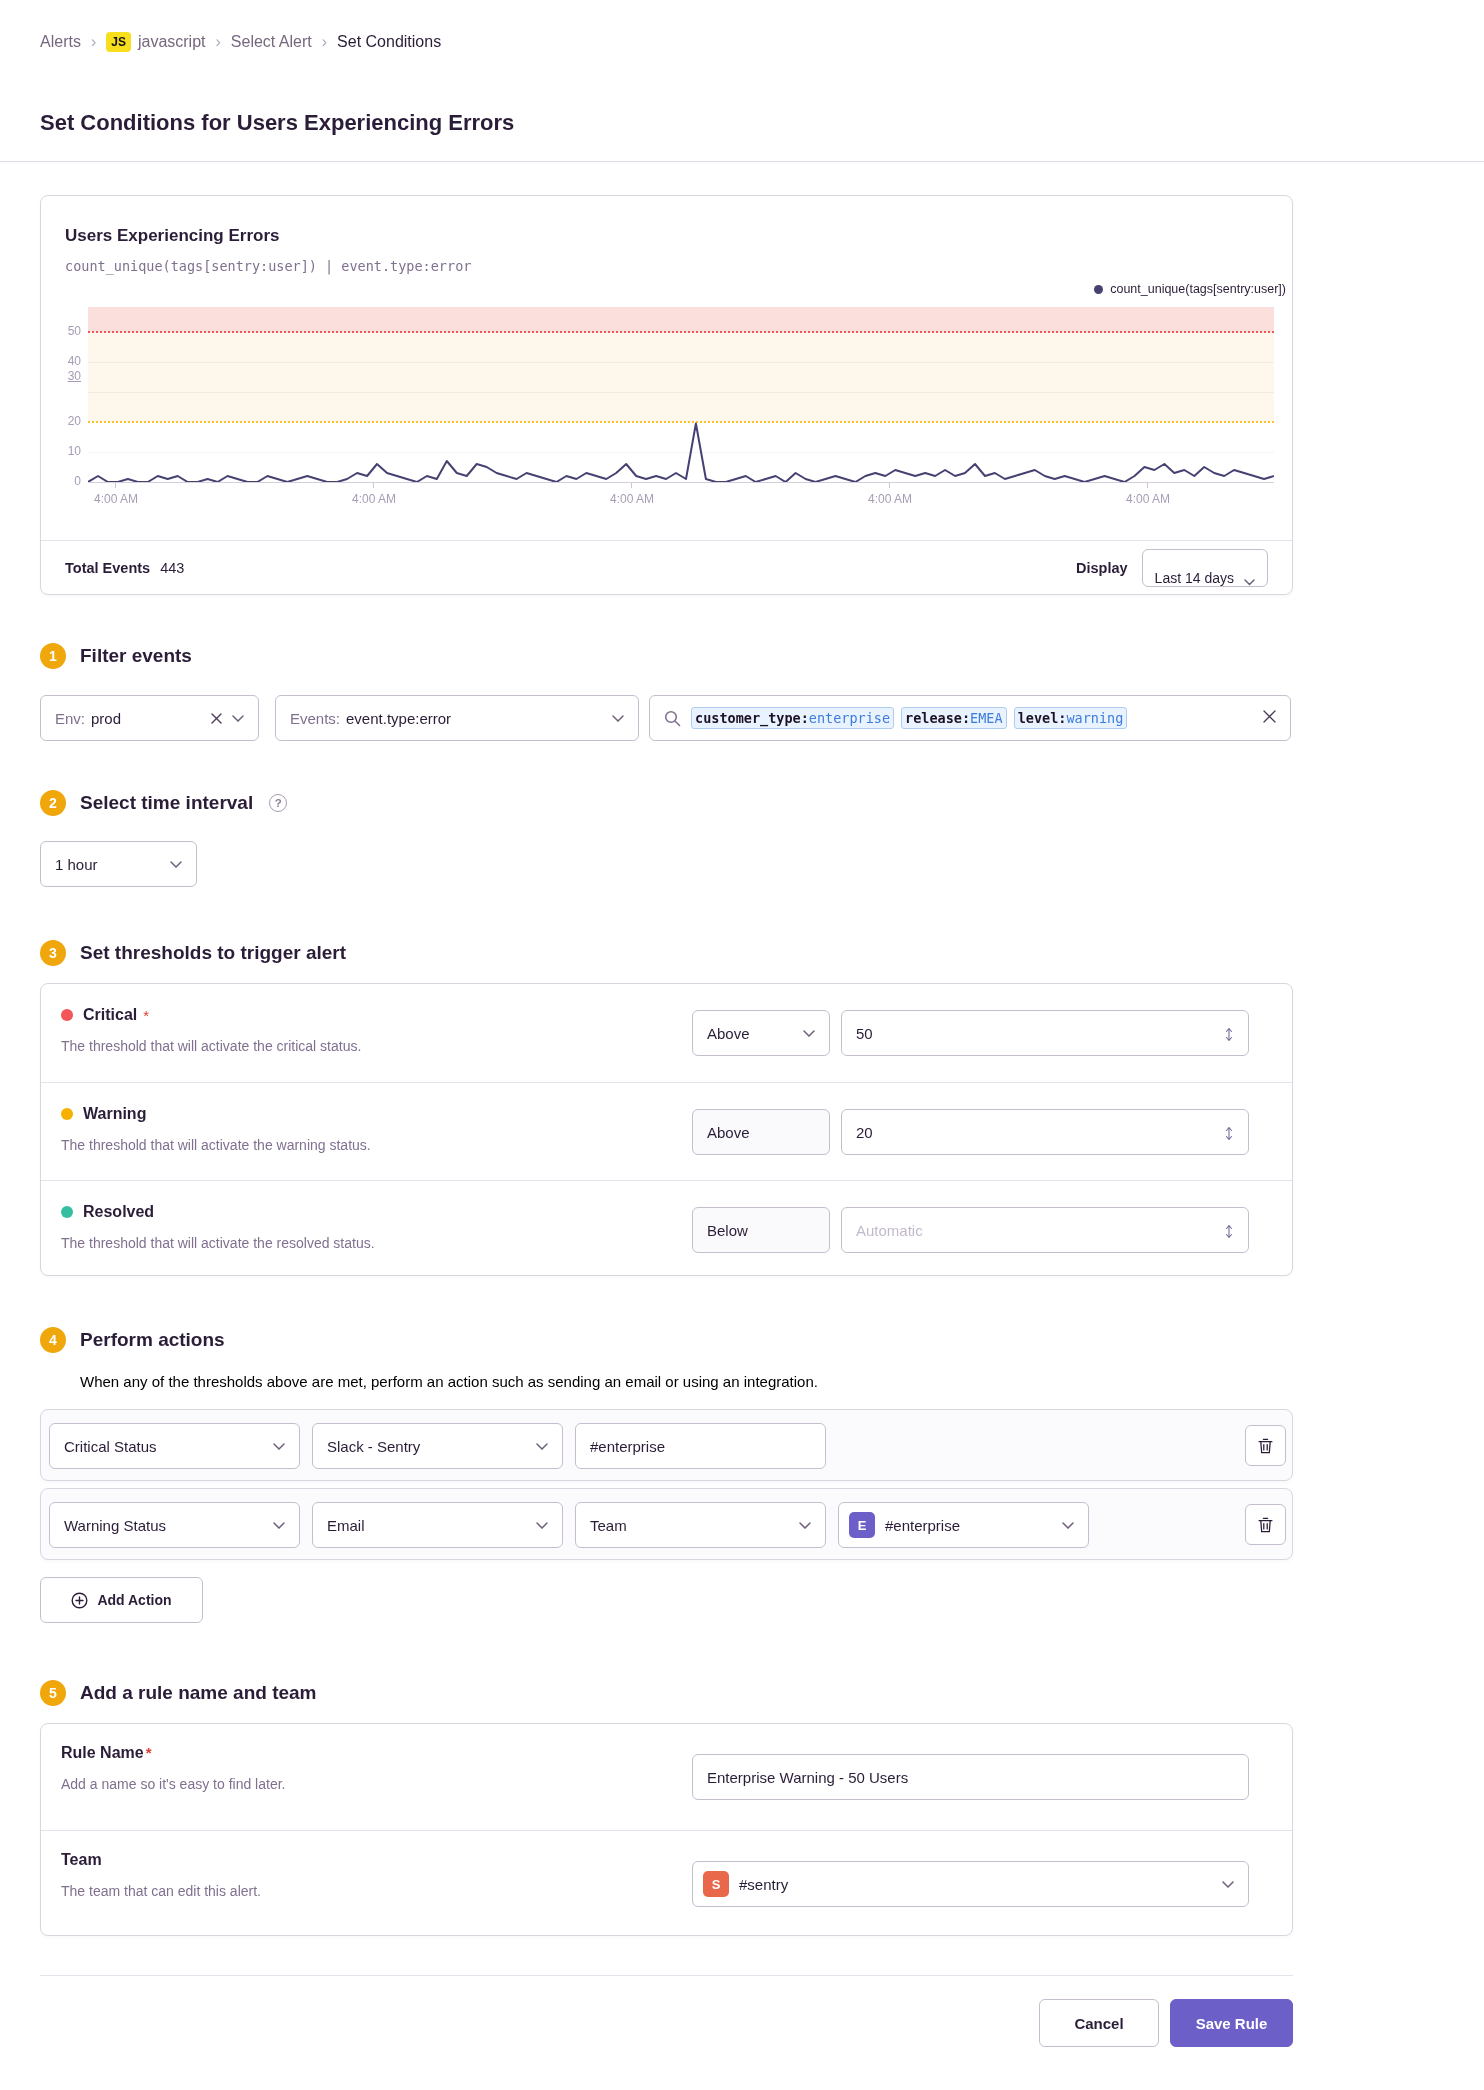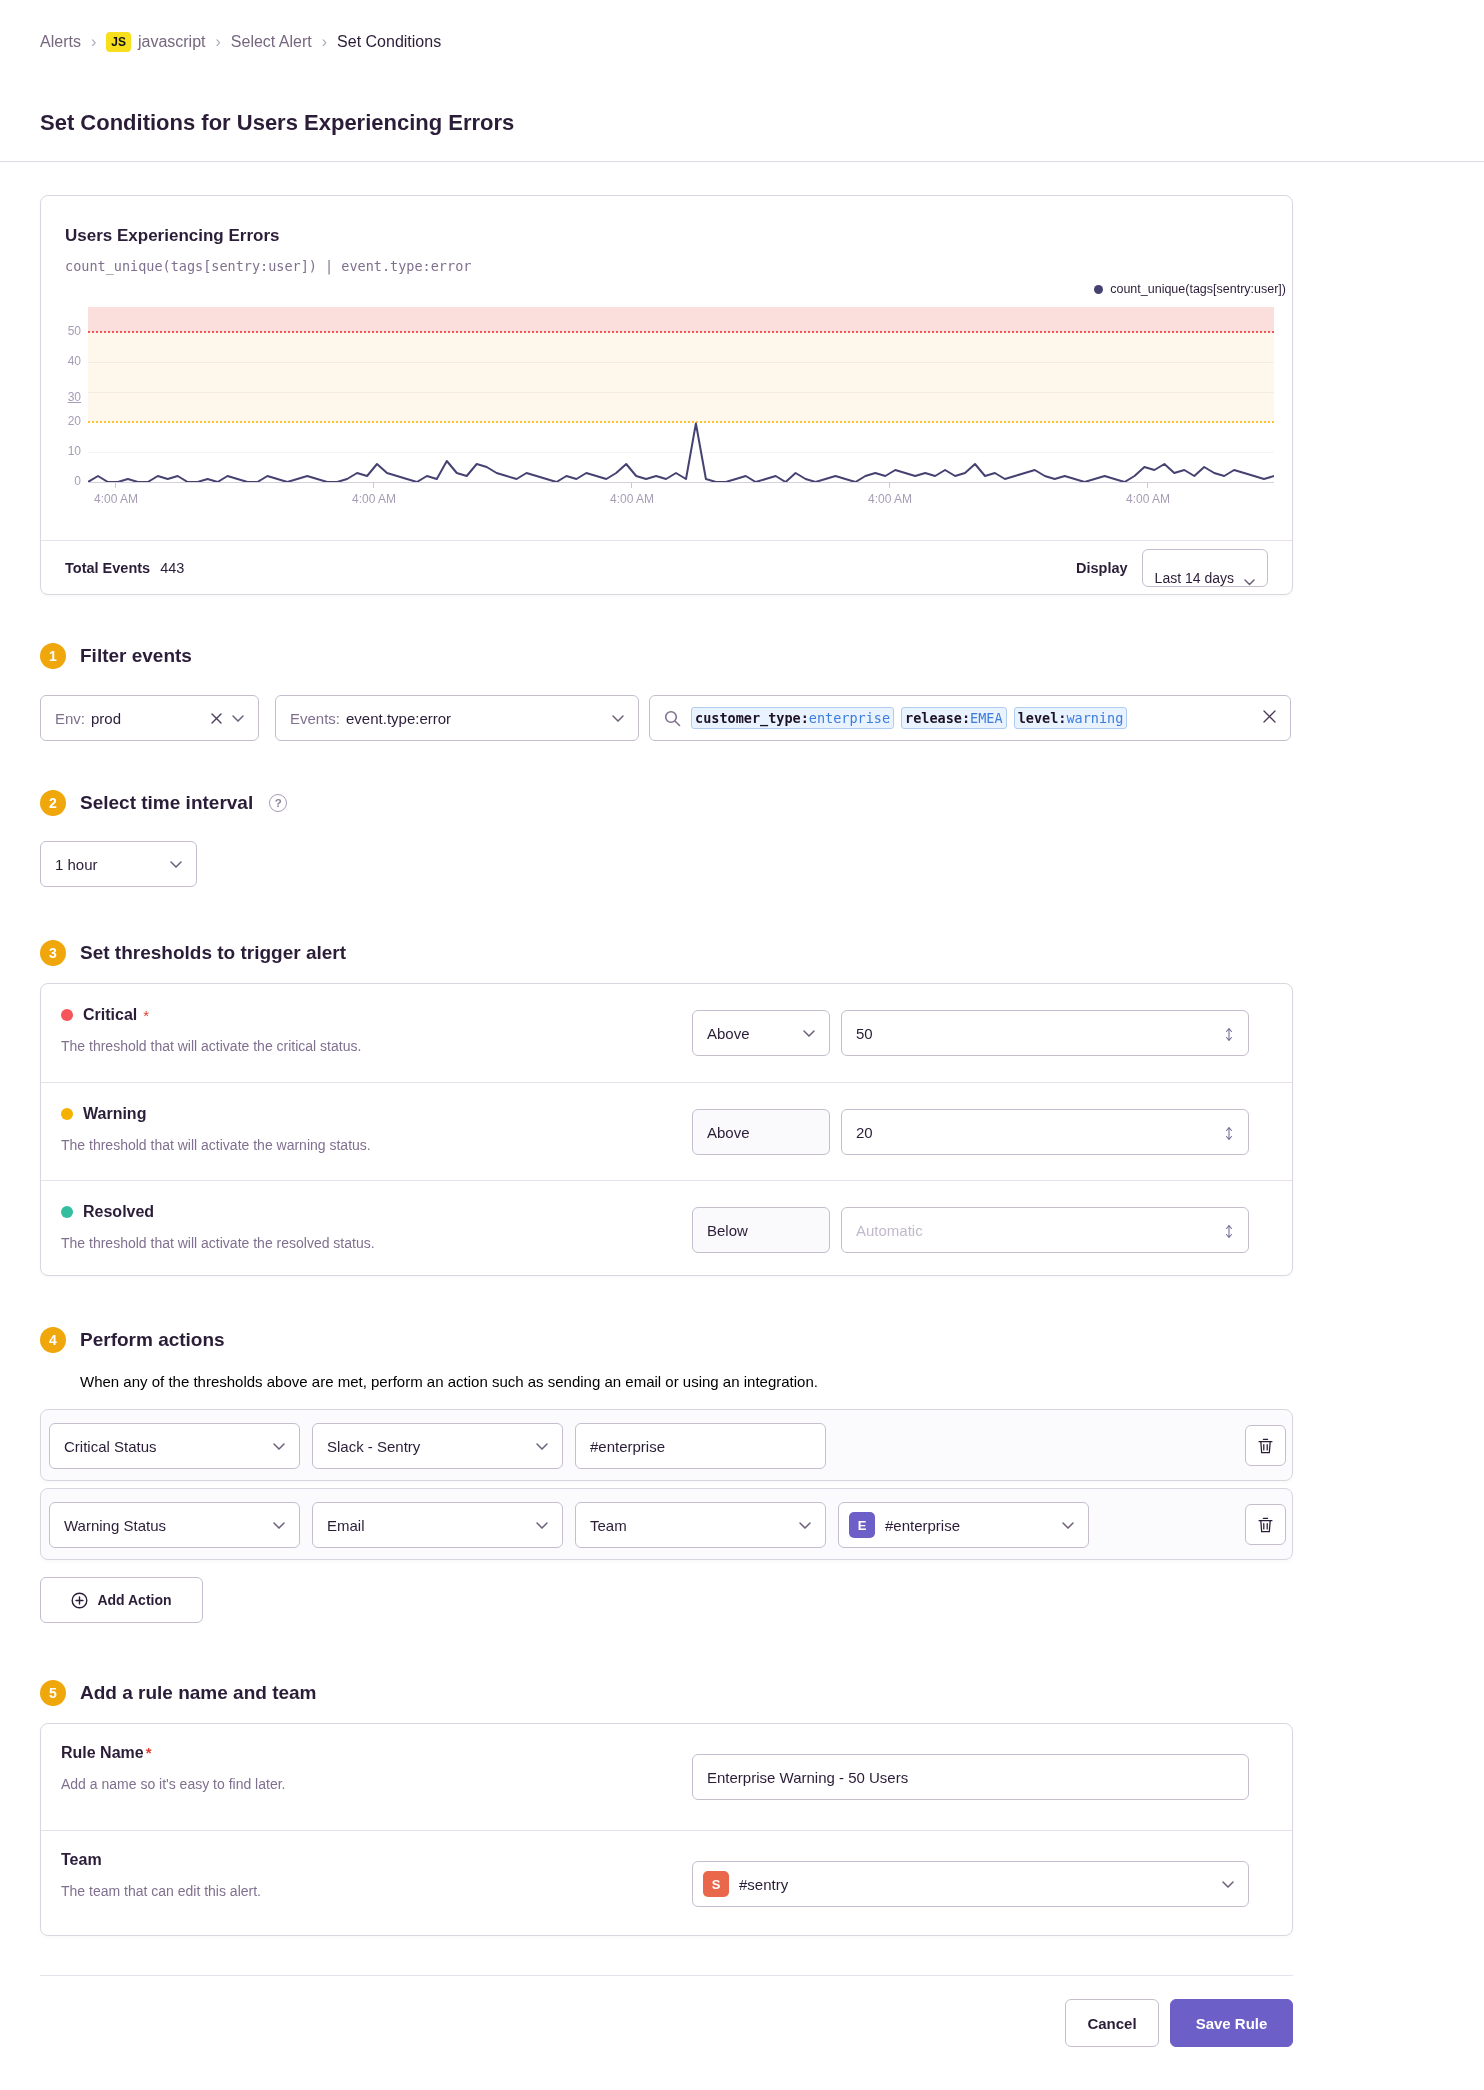--- a/index.html
+++ b/index.html
@@ -112,21 +112,21 @@
   .rule-row + .rule-row { border-top:1px solid #E7E1EC; }
   .rule-label { position:absolute; left:20px; top:20px; font-size:16px; font-weight:600; display:flex; }
   .rule-desc { position:absolute; left:20px; top:52px; font-size:14px; color:#80708F; }
   .rule-ctl { position:absolute; left:651px; top:30px; width:557px; }
   .rule-ctl input { border:none; outline:none; font-size:15px; width:100%; font-family:"Liberation Sans", sans-serif; color:#2B1D38; background:transparent; }
 
   
   .footer-divider { margin-top:39px; border-bottom:1px solid #E7E1EC; }
   .footer-row { margin-top:23px; display:flex; justify-content:flex-end; gap:11px; }
   .btn { height:48px; border-radius:6px; font-size:15px; font-weight:700; display:flex; align-items:center; justify-content:center; cursor:pointer; font-family:"Liberation Sans", sans-serif; }
-  .btn-cancel { width:94px; background:#fff; border:1px solid #C6BECF; color:#2B1D38; }
+  .btn-cancel { width:120px; background:#fff; border:1px solid #C6BECF; color:#2B1D38; }
   .btn-save { width:123px; border:1px solid #6C5FC7; color:#fff; }
 </style>
 </head>
 <body>
 
 <div class="content">
 
   <div class="breadcrumb">
     <span class="crumb">Alerts</span>
     <span class="crumb-sep">›</span>
@@ -147,21 +147,21 @@
     <div class="chart-title">Users Experiencing Errors</div>
     <div class="chart-query">count_unique(tags[sentry:user]) | event.type:error</div>
     <div class="chart-legend">
       <span class="legend-dot" style="background: rgb(69, 66, 114);"></span>
       <span>count_unique(tags[sentry:user])</span>
     </div>
 
     <div class="y-labels">
       <span style="top: 16.9142px;">50</span>
       <span style="top: 46.9314px;">40</span>
-      <span style="top: 83px; text-decoration: underline;">30</span>
+      <span style="top: 62px; text-decoration: underline;">30</span>
       <span style="top: 106.966px;">20</span>
       <span style="top: 136.983px;">10</span>
       <span style="top: 167px;">0</span>
     </div>
 
     <div class="plot">
       <div class="zone" style="top: 0px; height: 24.9142px; background: rgb(251, 223, 220);"></div>
       <div class="zone" style="top: 24.9142px; height: 90.0515px; background: rgb(254, 247, 236);"></div>
       <div class="gridline" style="top:55px"></div>
       <div class="gridline" style="top:85px"></div>

